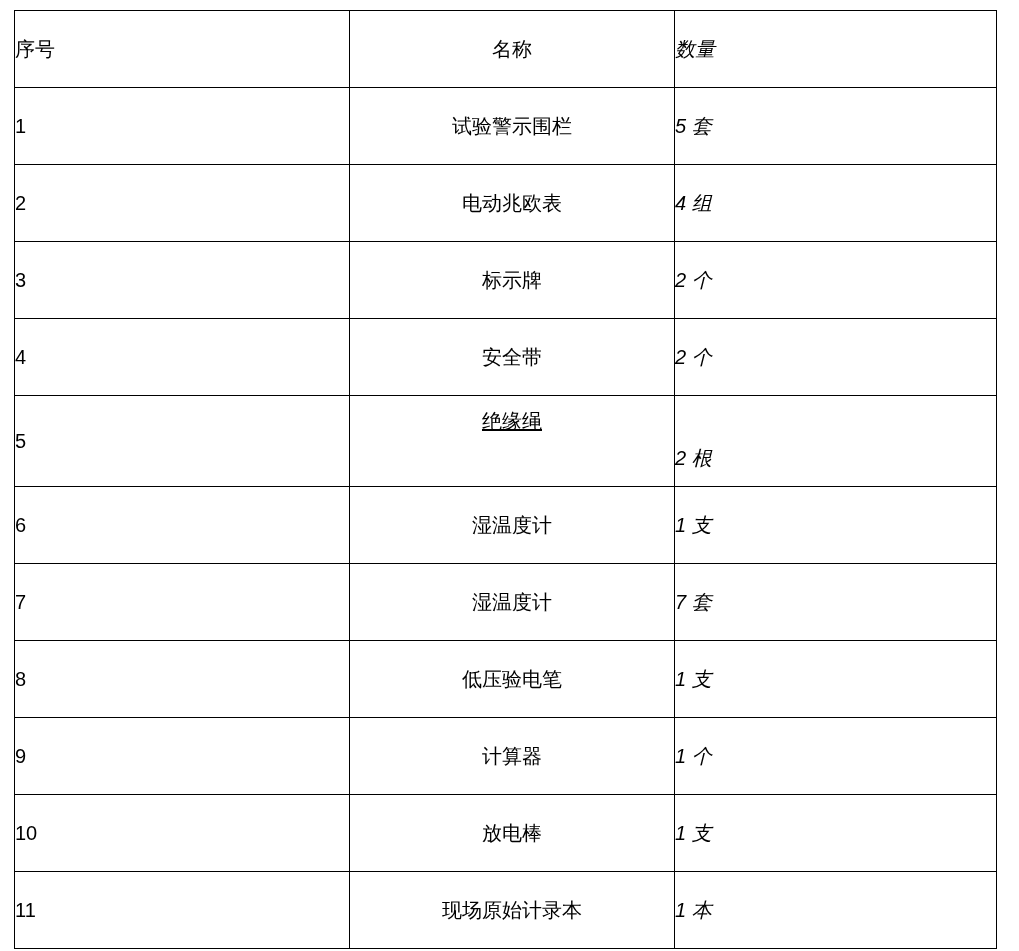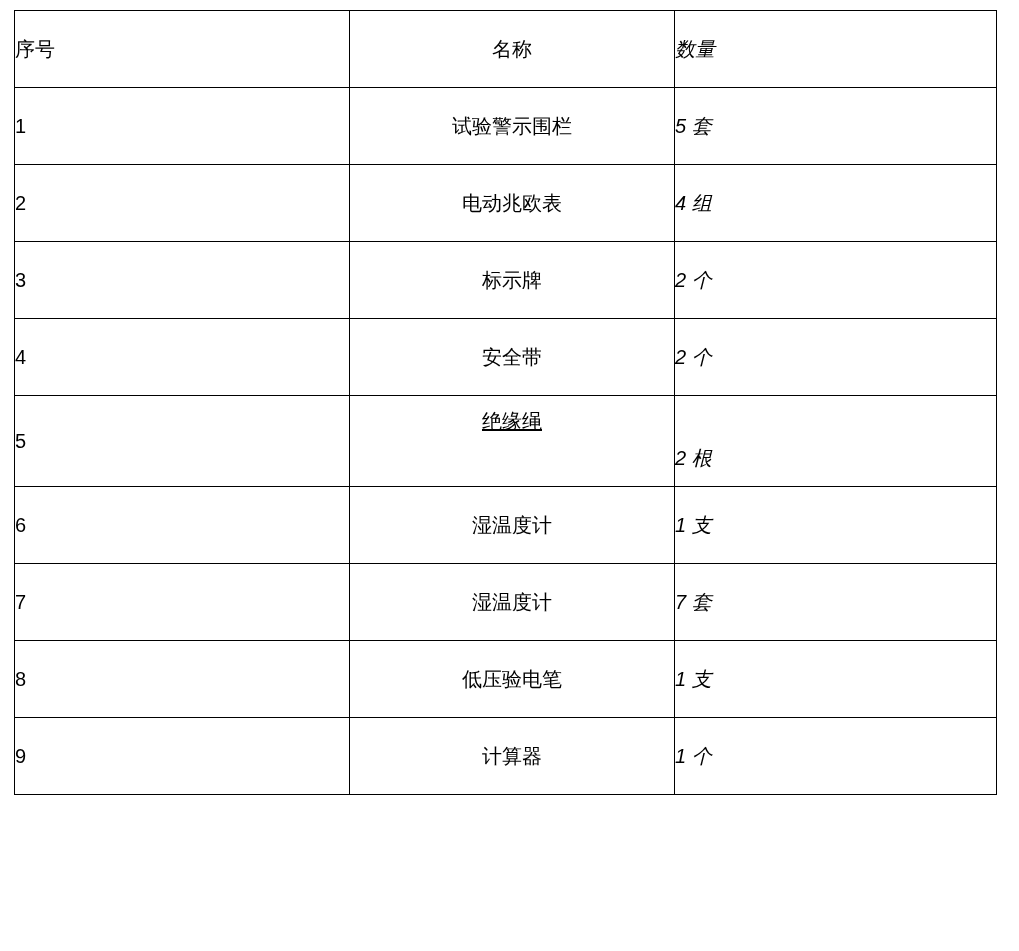--- a/index.html
+++ b/index.html
@@ -123,15 +123,25 @@
       <tr>
         <td class="cell-index">8</td>
         <td class="cell-name">低压验电笔</td>
         <td class="cell-qty">1 支</td>
       </tr>
       <tr>
         <td class="cell-index">9</td>
         <td class="cell-name">计算器</td>
         <td class="cell-qty">1 个</td>
       </tr>
+      <tr>
+        <td class="cell-index">10</td>
+        <td class="cell-name">放电棒</td>
+        <td class="cell-qty">1 支</td>
+      </tr>
+      <tr>
+        <td class="cell-index">11</td>
+        <td class="cell-name">现场原始计录本</td>
+        <td class="cell-qty">1 本</td>
+      </tr>
     </tbody>
   </table>
 </div>
 
 </body></html>

